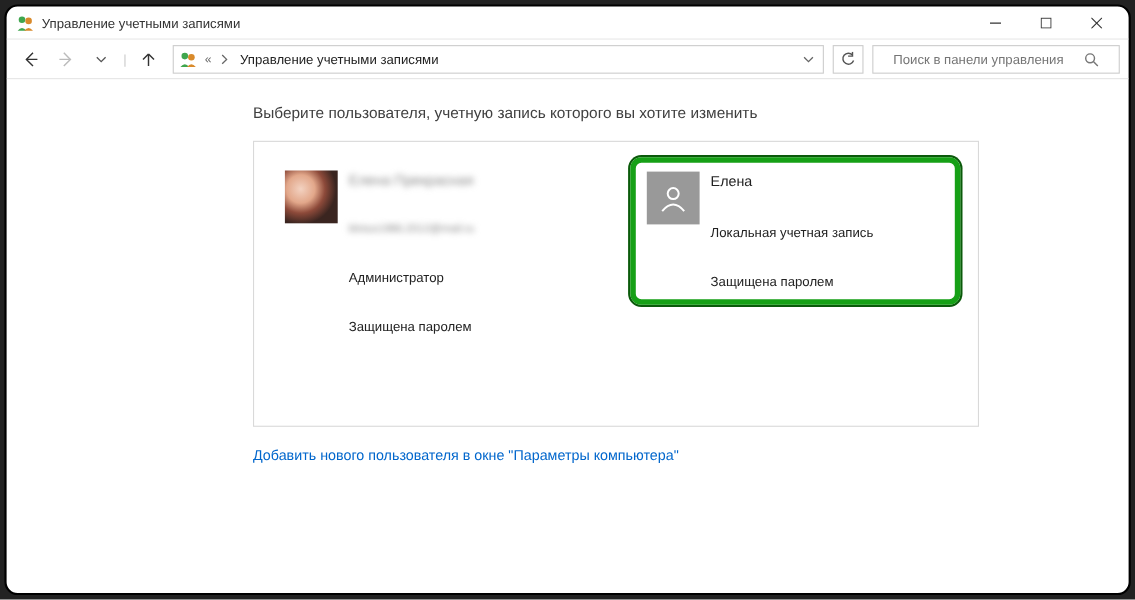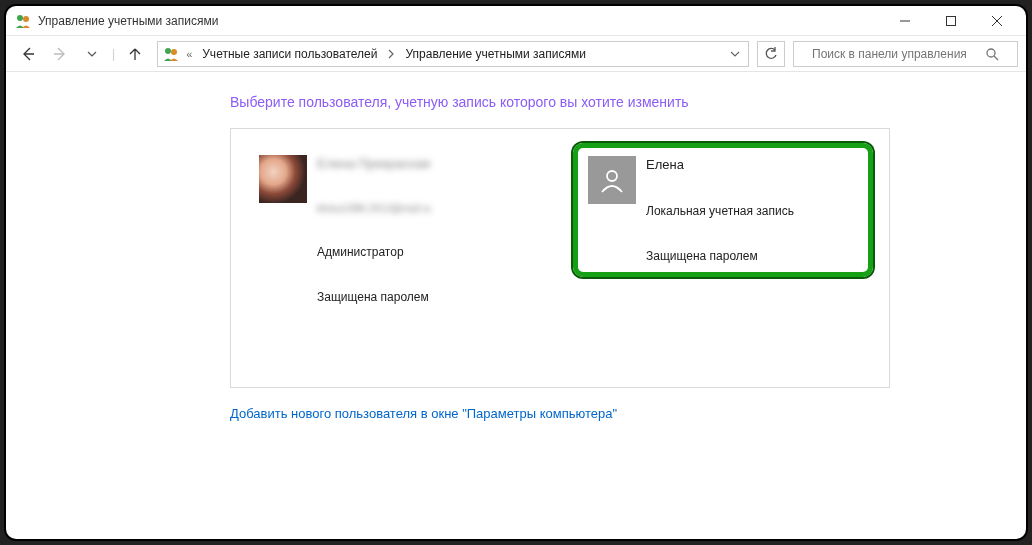--- a/index.html
+++ b/index.html
@@ -96,21 +96,21 @@
   .content {
     flex: 1;
     padding: 22px 40px 16px 40px;
     overflow: auto;
   }
   .center-col {
     max-width: 660px;
     margin-left: 184px;
   }
   .heading {
-    color: #8b5cf6;
+    color: #404040;
     font-size: 14px;
     margin-bottom: 18px;
   }
   .users-box {
     border: 1px solid #d9d9d9;
     height: 260px;
     padding: 14px 14px;
     display: flex;
     gap: 28px;
     align-items: flex-start;
@@ -211,21 +211,20 @@
     <div class="address">
       <span class="addr-icon">
         <svg width="16" height="16" viewBox="0 0 16 16">
           <circle cx="5" cy="5" r="3" fill="#3fa64e"></circle>
           <circle cx="11" cy="6" r="3" fill="#d98a2b"></circle>
           <path d="M1 15 q4-5 8 0" fill="#3fa64e"></path>
           <path d="M7 15 q4-5 8 0" fill="#d98a2b"></path>
         </svg>
       </span>
       <span class="addr-chevrons">«</span>
-      <span class="breadcrumb-item">Учетные записи пользователей</span>
       <span class="breadcrumb-sep">
         <svg width="8" height="10" viewBox="0 0 8 10">
             <path d="M2 1 L6 5 L2 9" fill="none" stroke="#666" stroke-width="1.2"></path>
           </svg>
       </span>
       <span class="breadcrumb-item">Управление учетными записями</span>
       <span class="addr-spacer"></span>
       <span class="addr-dd">
         <svg width="10" height="10" viewBox="0 0 10 10">
             <path d="M1 3 L5 7 L9 3" fill="none" stroke="#666" stroke-width="1.2"></path>

